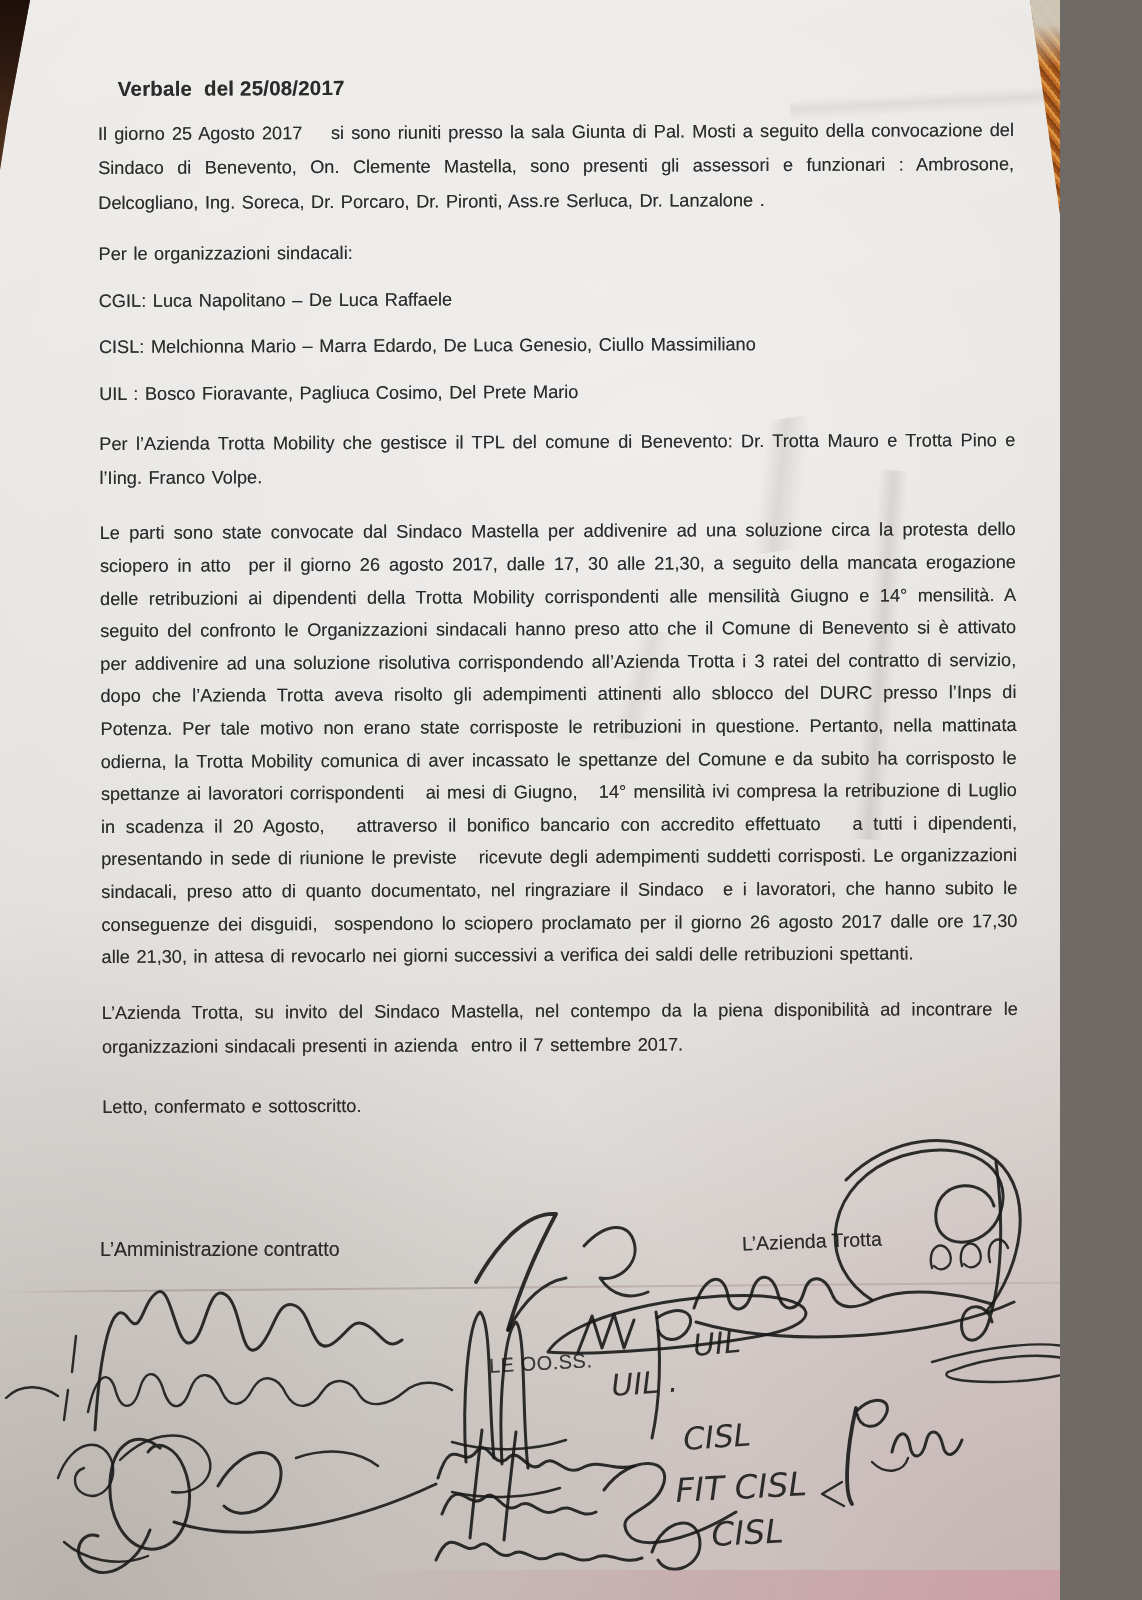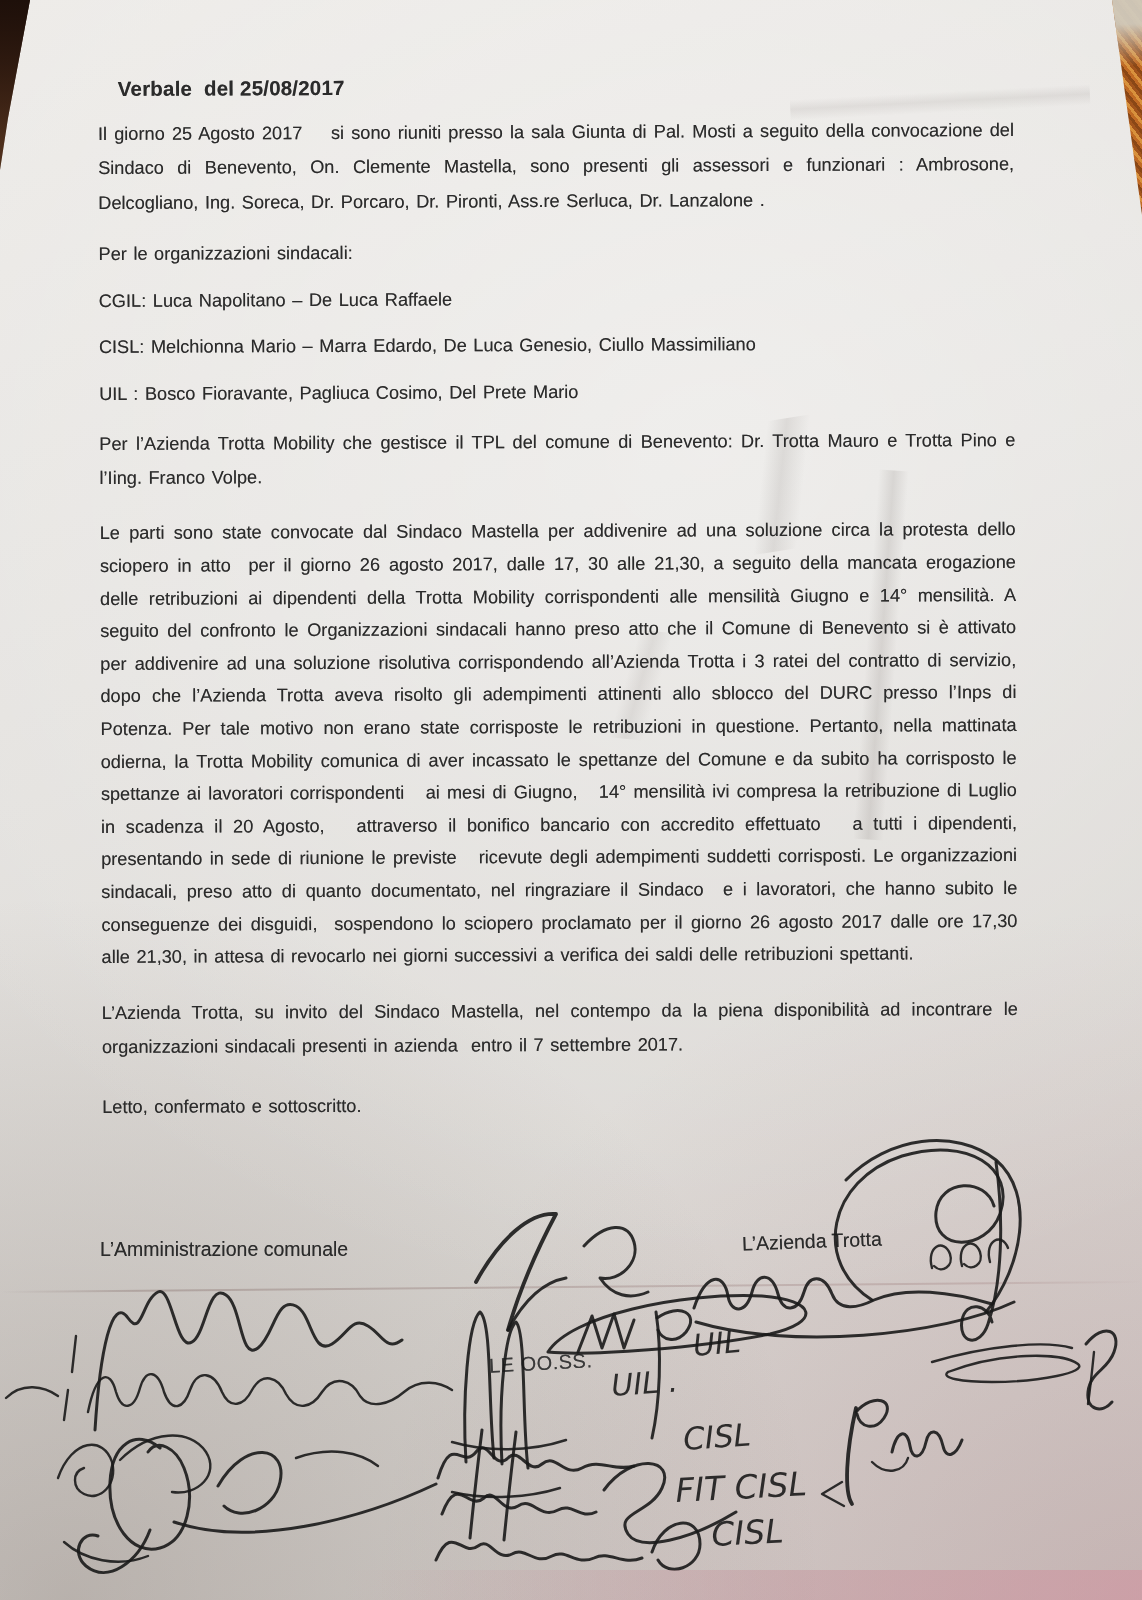--- a/index.html
+++ b/index.html
@@ -1,17 +1,17 @@
 <!DOCTYPE html>
 <html><head>
 <meta charset="utf-8">
 <style>
   html,body{margin:0;padding:0;background:#6f6a66;}
   .photo{
-    position:relative;width:1142px;height:1600px;overflow:hidden;
+    position:relative;width:1060px;height:1600px;overflow:hidden;
     font-family:"Liberation Sans",sans-serif;color:#2b2b2b;
     background:
       radial-gradient(140% 90% at 62% 28%, rgba(255,255,255,.38), rgba(255,255,255,0) 60%),
       radial-gradient(120% 80% at 6% 100%, rgba(110,95,88,.30), rgba(110,95,88,0) 55%),
       radial-gradient(140% 90% at 100% 100%, rgba(168,120,126,.30), rgba(168,120,126,0) 48%),
       linear-gradient(160deg,#edebe8 0%,#e4e2df 40%,#dad7d3 75%,#d1cdc9 100%);
   }
   
   .corner-tl{position:absolute;left:0;top:0;width:34px;height:180px;
     clip-path:polygon(0 0,30px 0,8px 118px,0 170px);
@@ -76,21 +76,21 @@
     <p class="single unions-header">Per le organizzazioni sindacali:</p>
     <p class="single">CGIL: Luca Napolitano – De Luca Raffaele</p>
     <p class="single">CISL: Melchionna Mario – Marra Edardo, De Luca Genesio, Ciullo Massimiliano</p>
     <p class="single">UIL : Bosco Fioravante, Pagliuca Cosimo, Del Prete Mario</p>
     <p class="p-azienda">Per l’Azienda Trotta Mobility che gestisce il TPL del comune di Benevento: Dr. Trotta Mauro e Trotta Pino e l’Iing. Franco Volpe.</p>
     <p class="p-main">Le parti sono state convocate dal Sindaco Mastella per addivenire ad una soluzione circa la protesta dello sciopero in atto  per il giorno 26 agosto 2017, dalle 17, 30 alle 21,30, a seguito della mancata erogazione delle retribuzioni ai dipendenti della Trotta Mobility corrispondenti alle mensilità Giugno e 14° mensilità. A seguito del confronto le Organizzazioni sindacali hanno preso atto che il Comune di Benevento si è attivato per addivenire ad una soluzione risolutiva corrispondendo all’Azienda Trotta i 3 ratei del contratto di servizio, dopo che l’Azienda Trotta aveva risolto gli adempimenti attinenti allo sblocco del DURC presso l’Inps di Potenza. Per tale motivo non erano state corrisposte le retribuzioni in questione. Pertanto, nella mattinata odierna, la Trotta Mobility comunica di aver incassato le spettanze del Comune e da subito ha corrisposto le spettanze ai lavoratori corrispondenti   ai mesi di Giugno,   14° mensilità ivi compresa la retribuzione di Luglio in scadenza il 20 Agosto,   attraverso il bonifico bancario con accredito effettuato   a tutti i dipendenti, presentando in sede di riunione le previste   ricevute degli adempimenti suddetti corrisposti. Le organizzazioni sindacali, preso atto di quanto documentato, nel ringraziare il Sindaco  e i lavoratori, che hanno subito le conseguenze dei disguidi,  sospendono lo sciopero proclamato per il giorno 26 agosto 2017 dalle ore 17,30 alle 21,30, in attesa di revocarlo nei giorni successivi a verifica dei saldi delle retribuzioni spettanti.</p>
     <p class="p-final">L’Azienda Trotta, su invito del Sindaco Mastella, nel contempo da la piena disponibilità ad incontrare le organizzazioni sindacali presenti in azienda  entro il 7 settembre 2017.</p>
     <p class="single closing">Letto, confermato e sottoscritto.</p>
   </div>
 
-  <div class="sig-label sig-left-label">L’Amministrazione comunale</div>
+  <div class="sig-label sig-left-label">L’Amministrazione contratto</div>
   <div class="sig-label sig-right-label">L’Azienda Trotta</div>
   <div class="sig-label le-ooss">LE OO.SS.</div>
 
   <svg class="sigs" width="1142" height="1600" viewBox="0 0 1142 1600">
 
     <g>
       <path class="ink w3" d="M 95 1430 C 100 1350, 112 1295, 128 1318 C 142 1338, 142 1300, 158 1292 C 172 1285, 176 1352, 192 1342 C 206 1334, 208 1282, 226 1295 C 242 1306, 240 1362, 258 1348 C 274 1336, 276 1296, 296 1306 C 312 1314, 312 1356, 332 1344 C 348 1334, 352 1316, 368 1326 C 382 1334, 386 1352, 402 1340"></path>
       <path class="ink w2" d="M 88 1412 C 96 1372, 110 1368, 116 1392 C 122 1412, 134 1410, 140 1388 C 146 1368, 158 1370, 164 1392 C 172 1414, 184 1408, 190 1390 C 198 1368, 214 1372, 222 1392 C 230 1410, 244 1406, 252 1390 C 262 1372, 278 1376, 286 1394 C 296 1412, 312 1408, 322 1392 C 334 1374, 352 1380, 360 1396 C 370 1410, 390 1404, 404 1392 C 420 1378, 440 1382, 452 1390"></path>
       <path class="ink w2" d="M 76 1336 L 72 1372 M 68 1390 L 64 1420"></path>
       <path class="ink w3" d="M 160 1448 C 136 1428, 112 1444, 110 1482 C 108 1524, 132 1556, 160 1548 C 188 1540, 196 1498, 184 1468 C 176 1448, 158 1438, 148 1452"></path>

